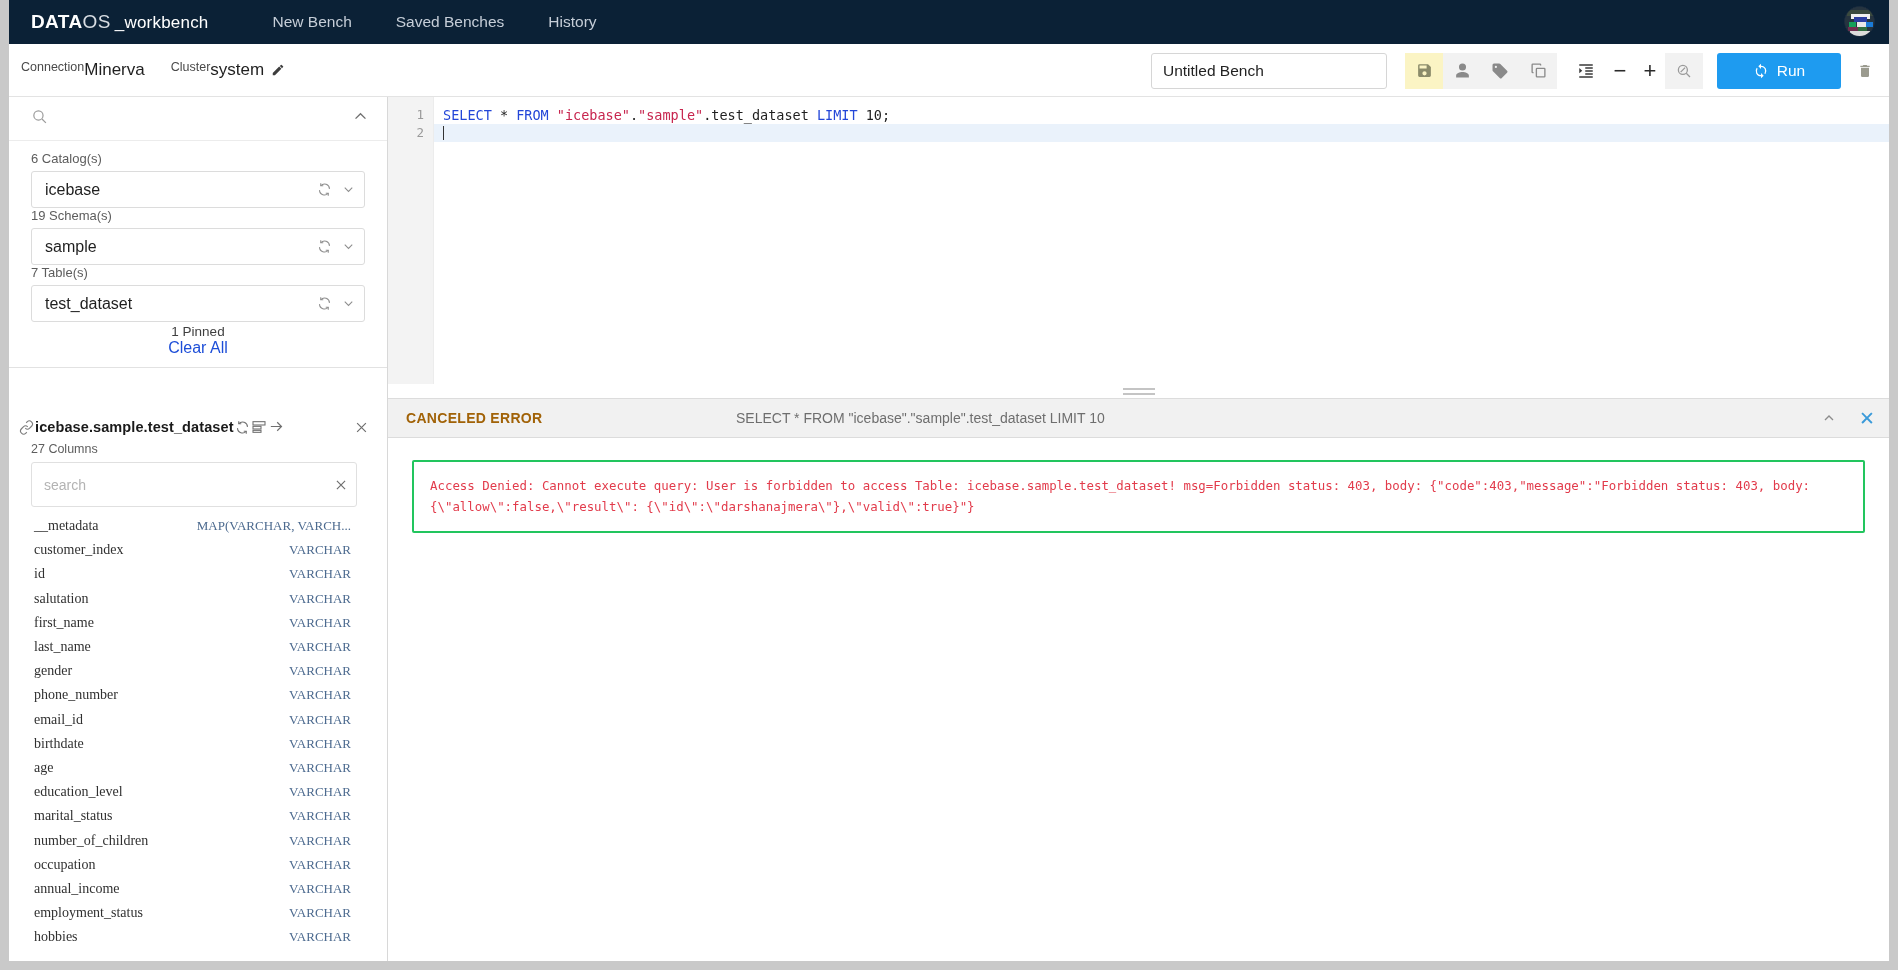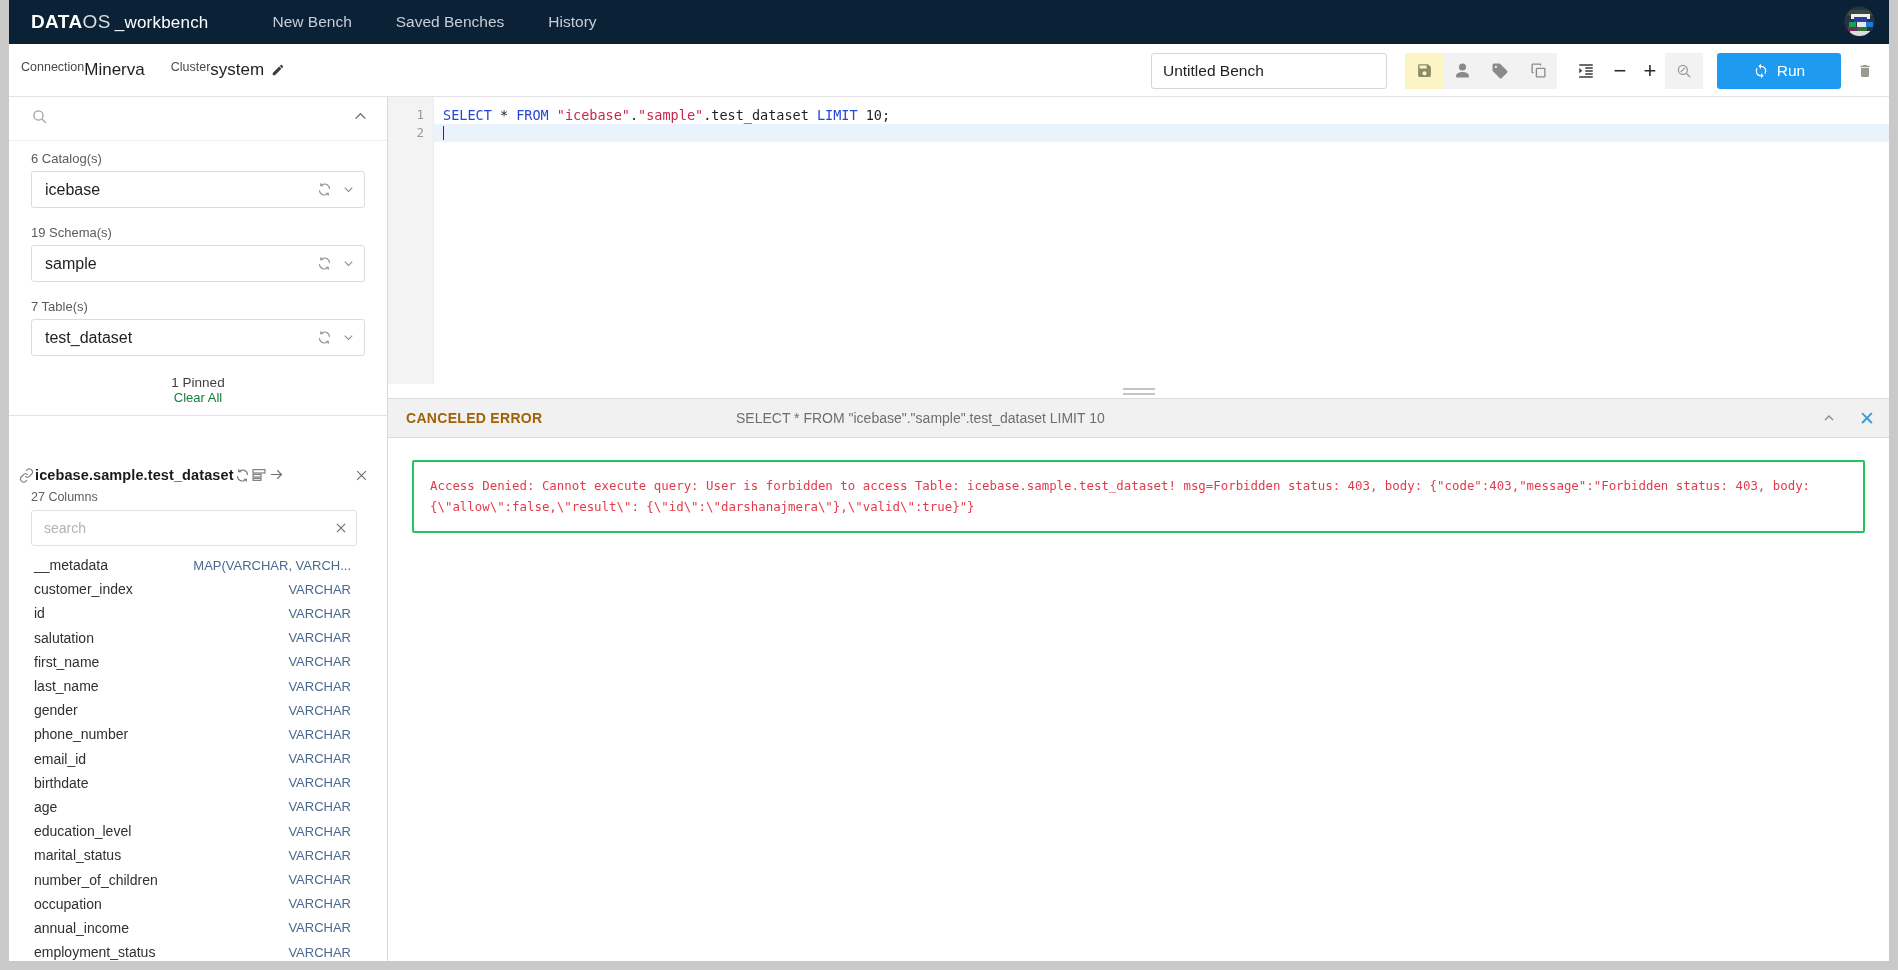--- a/index.html
+++ b/index.html
@@ -131,63 +131,63 @@
     border-bottom: 1px solid #ececec;
     justify-content: space-between;
   }
   .sb-search-row .mag { color: #9b9b9b; }
   .chev-up { color: #6f6f6f; }
   .sb-selects { padding: 10px 22px 0 22px; }
   .sel-label { font-size: 13px; color: #5c5c5c; margin-bottom: 5px; }
   .sel-box {
     height: 37px; border: 1px solid #dcdcdc; border-radius: 3px;
     display: flex; align-items: center; padding: 0 8px 0 13px;
-    margin-bottom: 17px; background: #fff;
+    margin-bottom: 0; background: #fff;
   }
   .sel-val { flex: 1; font-size: 16px; color: #1f1f1f; }
   .sel-ico { color: #8e8e8e; display: flex; align-items: center; }
   .sel-ico + .sel-ico { margin-left: 9px; }
 
   .pin-row {
     display: flex; align-items: center; justify-content: space-between;
     padding: 2px 22px 10px 22px;
     flex-direction: column;
   }
   .pin-count { font-size: 13.5px; color: #3f3f3f; }
-  .clear-all { font-size: 13px; color: #15803d; cursor: pointer; }
+  .clear-all { font-size: 16px; color: #1d4ed8; cursor: pointer; }
 
   .pinned-table {
     border-top: 1px solid #e2e2e2;
     padding: 9px 18px 0 10px;
   }
   .pt-head { display: flex; align-items: flex-end; gap: 1px; margin-top: 41px; }
   .pt-link { color: #7c7c7c; display: flex; }
   .pt-name {
     font-size: 14.5px; font-weight: bold; color: #1a1a1a;
     letter-spacing: .1px;
   }
   .pt-ico { color: #6f6f6f; display: flex; cursor: pointer; }
   .pt-spacer { flex: 1; }
   .pt-cols { font-size: 12.5px; color: #5e5e5e; padding: 7px 0 6px 12px; }
 
   .col-search {
-    margin: 0 12px 5px 12px; height: 36px;
+    margin: 0 12px 5px 12px; height: 45px;
     border: 1px solid #e0e0e0; border-radius: 3px;
     display: flex; align-items: center; padding: 0 8px 0 12px;
     background: #fff;
   }
   .col-search input {
     flex: 1; border: none; outline: none; font-size: 14px;
     color: #2a2a2a; font-family: "Liberation Sans", sans-serif;
     background: transparent;
   }
   .col-search input::placeholder { color: #b3b3b3; }
   .col-search .xico { color: #6e6e6e; cursor: pointer; display: flex; }
 
-  .col-list { flex: 1; overflow: hidden; padding: 2px 0 8px 0; }
+  .col-list { flex: 1; overflow: hidden; padding: 2px 0 8px 0; font-family: Liberation Serif, serif; }
   .col-row {
     display: flex; align-items: center; justify-content: space-between;
     padding: 0 36px 0 25px; height: 24.2px;
   }
   .col-name { font-size: 14px; color: #303030; }
   .col-type { font-size: 13px; color: #4c6a8f; }
 
   
   .right-pane { flex: 1; display: flex; flex-direction: column; min-width: 0; }
 

